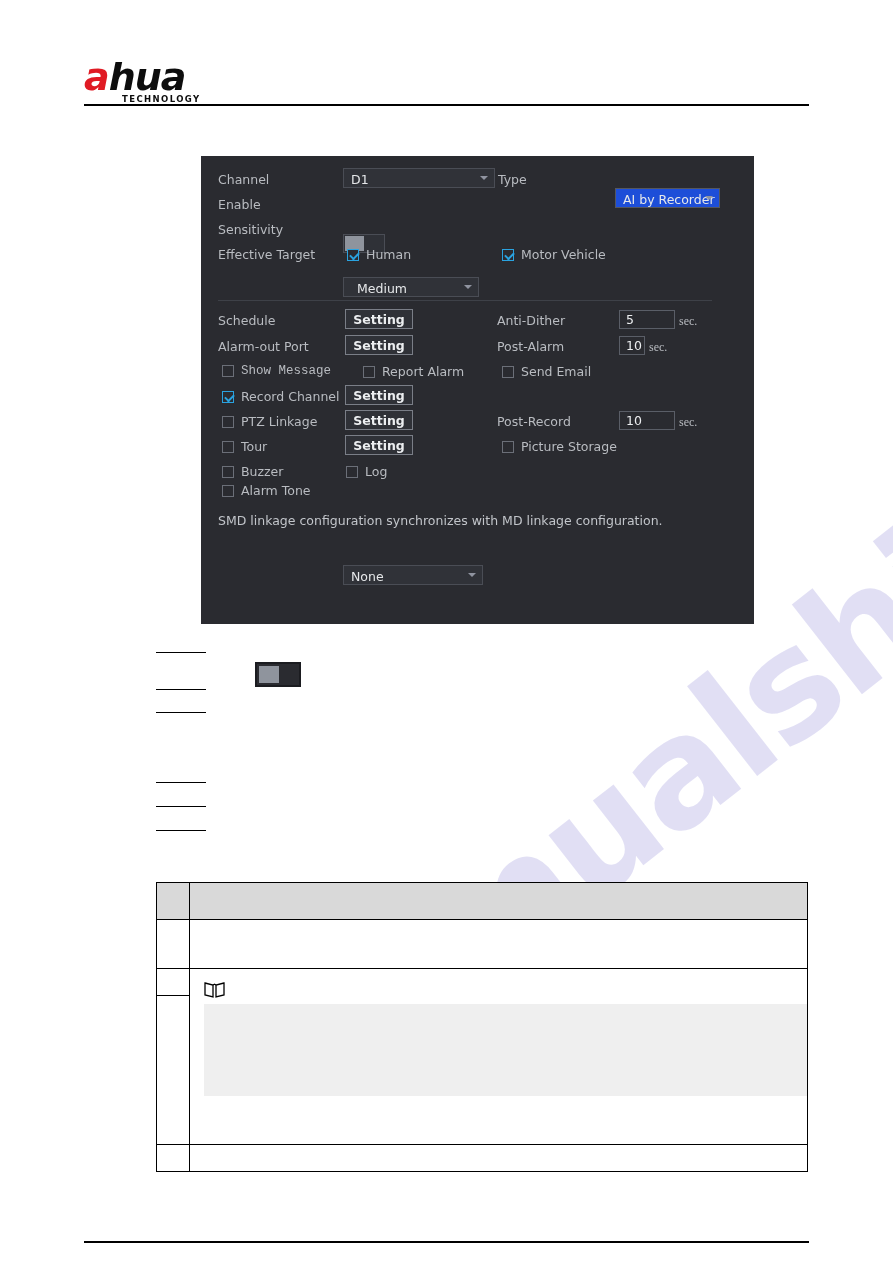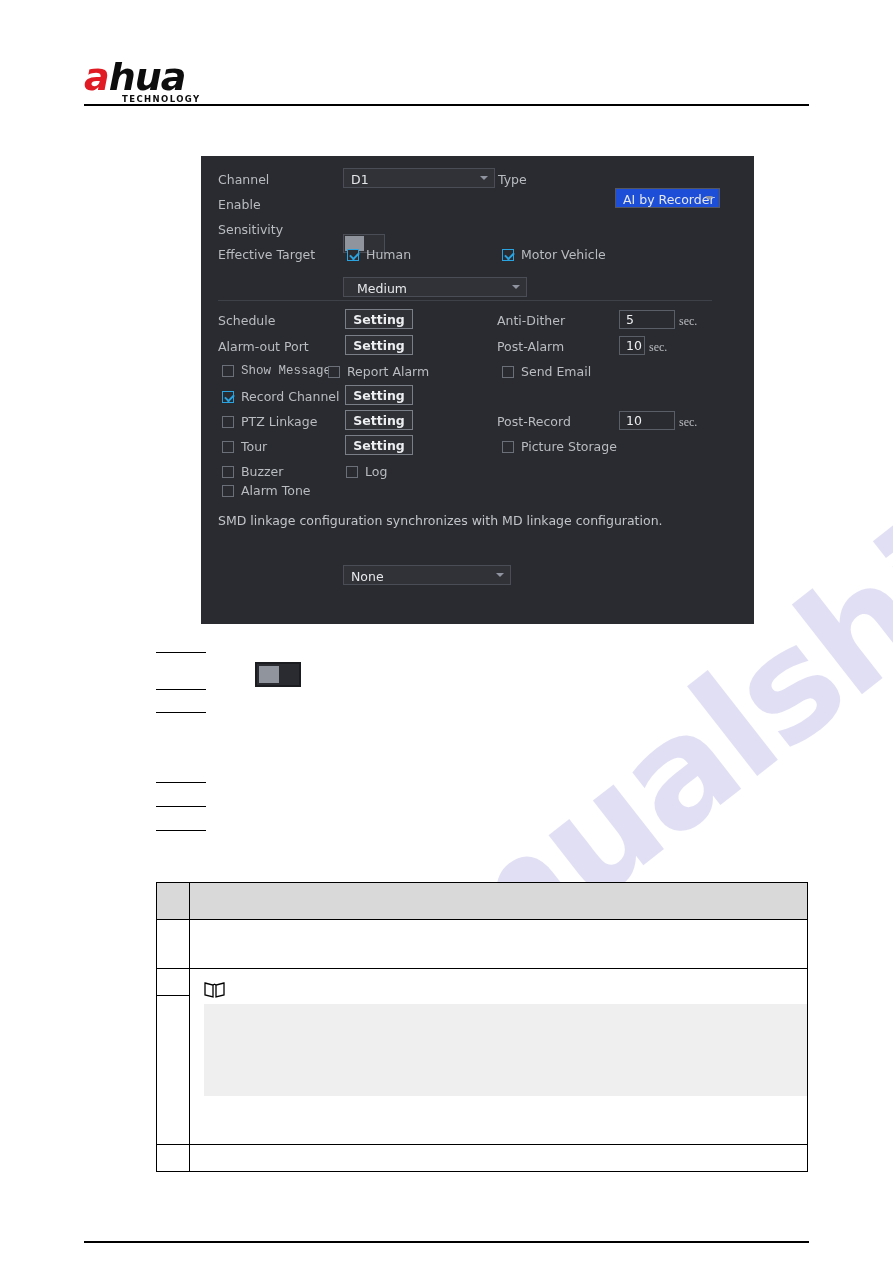--- a/index.html
+++ b/index.html
@@ -156,21 +156,21 @@
     <span>AI by Recorder</span>
     <i class="caret"></i>
   </div>
 
   <div class="dlg-row lbl" style="left:17px;top:41px;">Enable</div>
   <div class="dlg-row toggle" style="left:142px;top:38px;">
     <span class="knob"></span>
   </div>
 
   <div class="dlg-row lbl" style="left:17px;top:66px;">Sensitivity</div>
-  <div class="dlg-row sel" style="left:142px;top:62px;width:184px;padding-left:13px;">
+  <div class="dlg-row sel" style="left:142px;top:62px;width:136px;padding-left:13px;">
     <span>Medium</span>
     <i class="caret"></i>
   </div>
 
   <div class="dlg-row lbl" style="left:17px;top:91px;">Effective Target</div>
   <div class="dlg-row cb on" style="left:146px;top:91px;">
     <span class="box"></span>
     <span class="cbl">Human</span>
   </div>
   <div class="dlg-row cb on" style="left:301px;top:91px;">
@@ -189,21 +189,21 @@
   <div class="dlg-row lbl" style="left:17px;top:183px;">Alarm-out Port</div>
   <div class="dlg-row btn" style="left:144px;top:179px;">Setting</div>
   <div class="dlg-row lbl" style="left:296px;top:183px;">Post-Alarm</div>
   <div class="dlg-row numin" style="left:418px;top:180px;width:26px;">10</div>
   <div class="dlg-row unit" style="left:448px;top:184px;">sec.</div>
 
   <div class="dlg-row cb" style="left:21px;top:208px;font-family:Liberation Mono, monospace;">
     <span class="box"></span>
     <span class="cbl">Show Message</span>
   </div>
-  <div class="dlg-row cb" style="left:127px;top:208px;">
+  <div class="dlg-row cb" style="left:162px;top:208px;">
     <span class="box"></span>
     <span class="cbl">Report Alarm</span>
   </div>
   <div class="dlg-row cb" style="left:301px;top:208px;">
     <span class="box"></span>
     <span class="cbl">Send Email</span>
   </div>
 
   <div class="dlg-row cb on" style="left:21px;top:233px;">
     <span class="box"></span>
@@ -236,21 +236,21 @@
   </div>
   <div class="dlg-row cb" style="left:145px;top:308px;">
     <span class="box"></span>
     <span class="cbl">Log</span>
   </div>
 
   <div class="dlg-row cb" style="left:21px;top:327px;">
     <span class="box"></span>
     <span class="cbl">Alarm Tone</span>
   </div>
-  <div class="dlg-row sel" style="left:142px;top:330px;width:168px;">
+  <div class="dlg-row sel" style="left:142px;top:330px;width:140px;">
     <span>None</span>
     <i class="caret"></i>
   </div>
 
   <div class="note">SMD linkage configuration synchronizes with MD linkage configuration.</div>
 </div>
 
 <div class="dash" style="top:652px;"></div>
 <div class="dash" style="top:689px;"></div>
 <div class="dash" style="top:712px;"></div>

